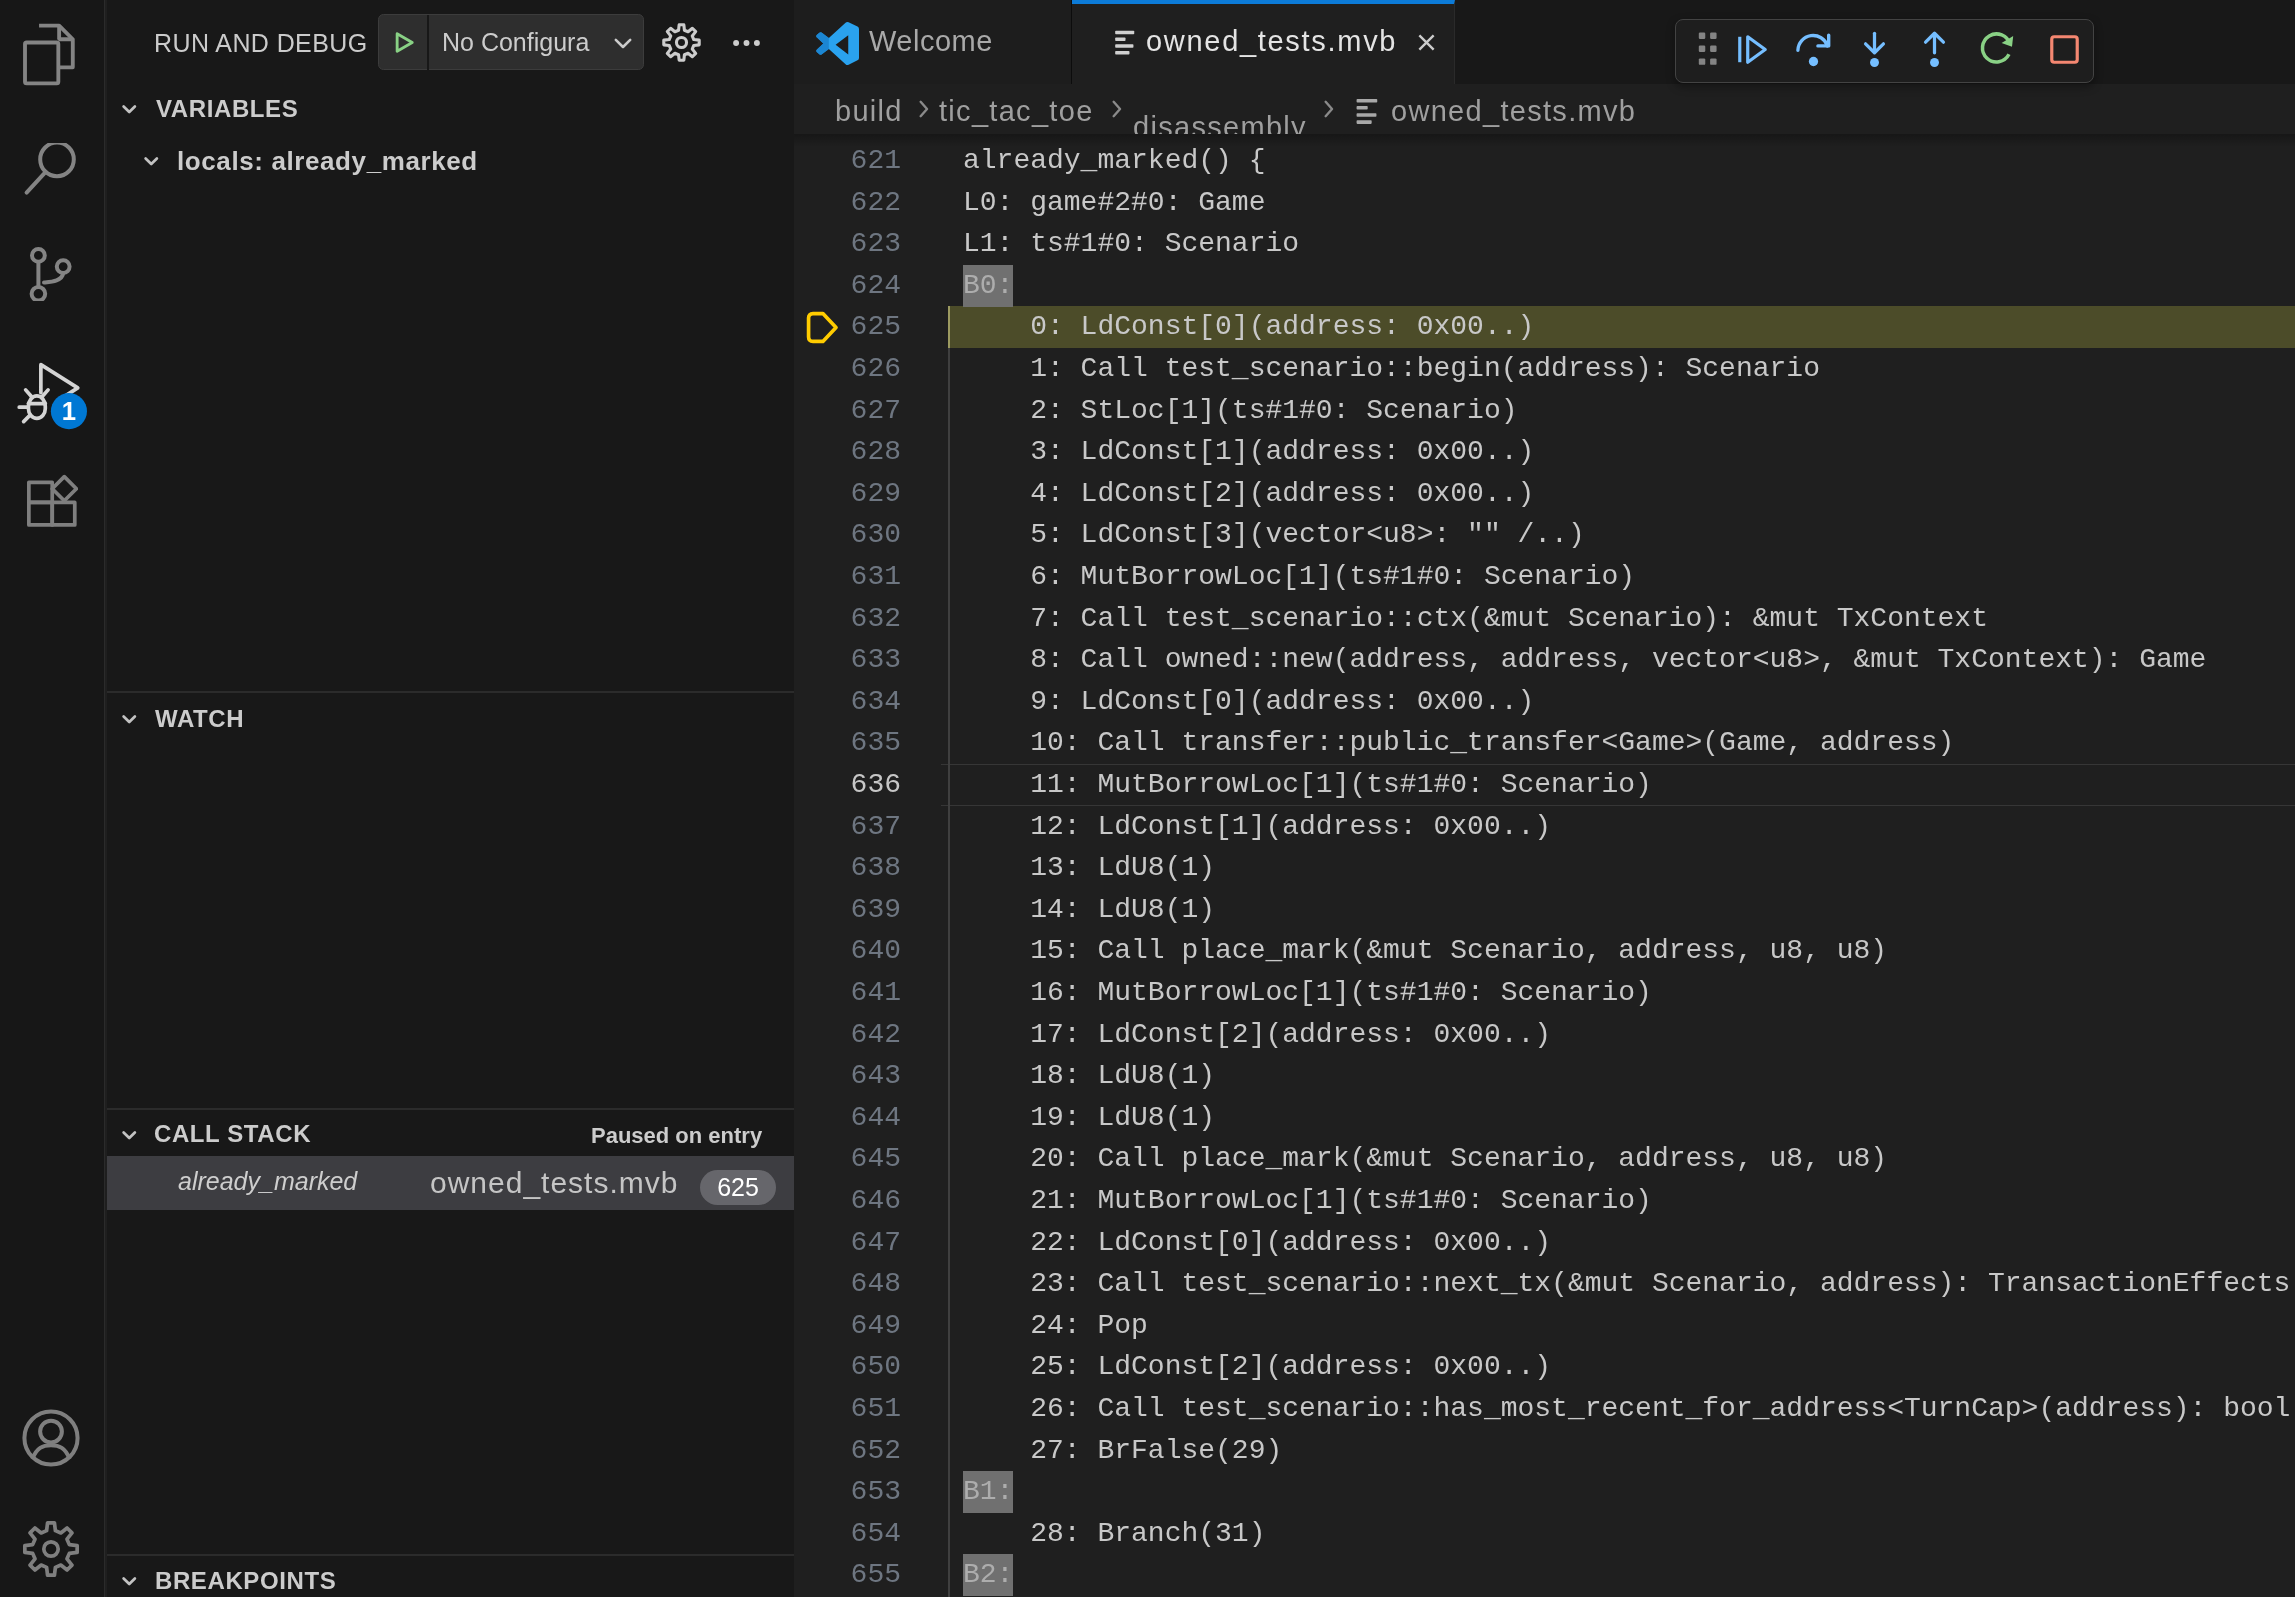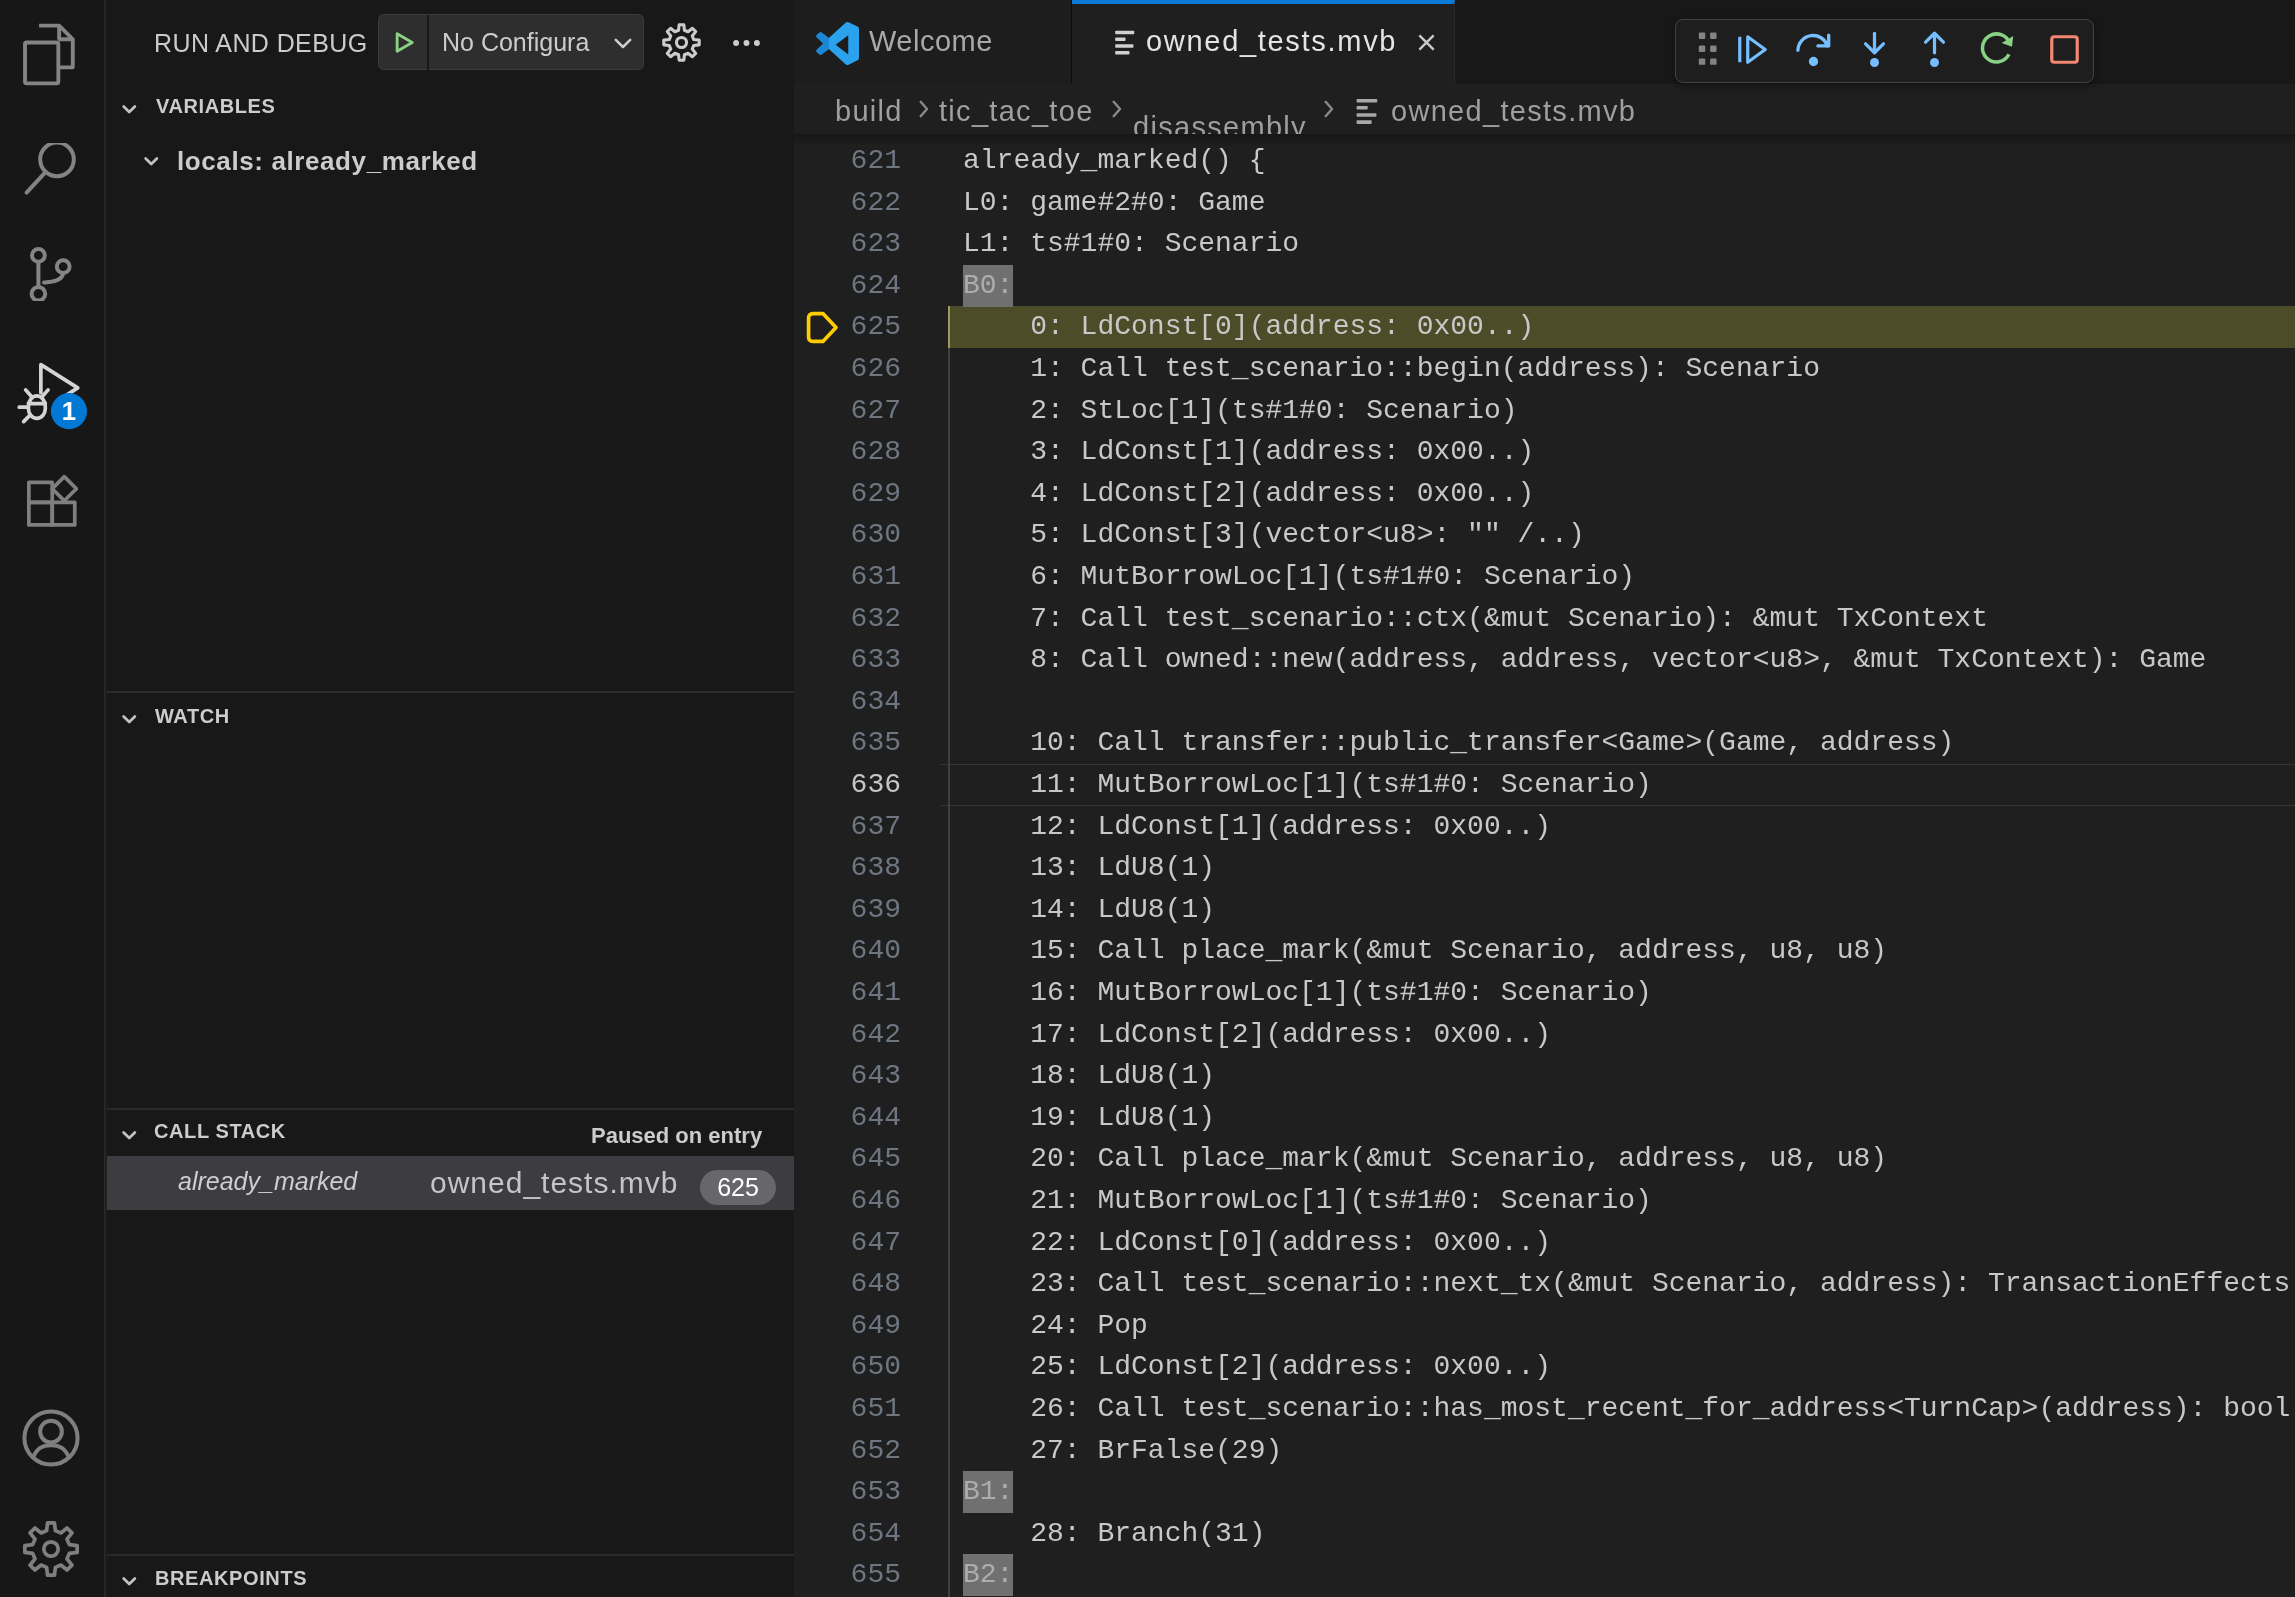--- a/index.html
+++ b/index.html
@@ -8,21 +8,21 @@
 #page { position:relative; width:2295px; height:1597px; overflow:hidden; }
 
 
 #actbar { left:0; top:0; width:105px; height:1597px; background:#171717;
   border-right:1.6px solid #2b2b2b; }
 .aicon { position:absolute; left:26px; }
 
 
 #sidebar { left:107px; top:0; width:687px; height:1597px; background:#181818; }
 .sb-title { position:absolute; left:47px; top:29px; font-size:25px; color:#cbcbcb; letter-spacing:0.4px; white-space:nowrap; }
-.hdr { position:absolute; font-size:20px; font-weight:bold; color:#cccccc; letter-spacing:0.6px; white-space:nowrap; }
+.hdr { position:absolute; font-size:24px; font-weight:bold; color:#cccccc; letter-spacing:0.6px; white-space:nowrap; }
 .divider { position:absolute; left:0; width:687px; height:1.6px; background:#2b2b2b; }
 .chev { position:absolute; }
 #dd { position:absolute; left:271px; top:13.7px; width:266px; height:56px; background:#2e2e2e;
   border:0.8px solid #3c3c3c; border-radius:5.6px; }
 #dd .sep { position:absolute; left:48px; top:0; width:1.6px; height:55px; background:#181818; }
 #dd .lbl { position:absolute; left:63px; top:13.7px; font-size:25px; color:#cccccc; white-space:nowrap; width:182px; overflow:hidden; }
 #stackrow { position:absolute; left:0; top:1156px; width:687px; height:54px; background:#3d3d41; }
 .badge { position:absolute; left:593px; top:13.7px; width:76px; height:35px; border-radius:17.7px;
   background:#66666b; color:#fff; font-size:25px; text-align:center; line-height:35px; }
 
@@ -235,21 +235,21 @@
 <div class="crow" style="top:131px"><span class="ln">624</span><span class="ct"><span class="bx">B0:</span></span></div>
 <div class="crow" style="top:172px"><span class="ln">625</span><span class="ct">    0: LdConst[0](address: 0x00..)</span></div>
 <div class="crow" style="top:214px"><span class="ln">626</span><span class="ct">    1: Call test_scenario::begin(address): Scenario</span></div>
 <div class="crow" style="top:256px"><span class="ln">627</span><span class="ct">    2: StLoc[1](ts#1#0: Scenario)</span></div>
 <div class="crow" style="top:297px"><span class="ln">628</span><span class="ct">    3: LdConst[1](address: 0x00..)</span></div>
 <div class="crow" style="top:339px"><span class="ln">629</span><span class="ct">    4: LdConst[2](address: 0x00..)</span></div>
 <div class="crow" style="top:380px"><span class="ln">630</span><span class="ct">    5: LdConst[3](vector&lt;u8&gt;: "" /..)</span></div>
 <div class="crow" style="top:422px"><span class="ln">631</span><span class="ct">    6: MutBorrowLoc[1](ts#1#0: Scenario)</span></div>
 <div class="crow" style="top:464px"><span class="ln">632</span><span class="ct">    7: Call test_scenario::ctx(&amp;mut Scenario): &amp;mut TxContext</span></div>
 <div class="crow" style="top:505px"><span class="ln">633</span><span class="ct">    8: Call owned::new(address, address, vector&lt;u8&gt;, &amp;mut TxContext): Game</span></div>
-<div class="crow" style="top:547px"><span class="ln">634</span></div>
+<div class="crow" style="top:547px"><span class="ln">634</span><span class="ct">    9: LdConst[0](address: 0x00..)</span></div>
 <div class="crow" style="top:588px"><span class="ln">635</span><span class="ct">    10: Call transfer::public_transfer&lt;Game&gt;(Game, address)</span></div>
 <div class="crow" style="top:630px"><span class="ln cur">636</span><span class="ct">    11: MutBorrowLoc[1](ts#1#0: Scenario)</span></div>
 <div class="crow" style="top:672px"><span class="ln">637</span><span class="ct">    12: LdConst[1](address: 0x00..)</span></div>
 <div class="crow" style="top:713px"><span class="ln">638</span><span class="ct">    13: LdU8(1)</span></div>
 <div class="crow" style="top:755px"><span class="ln">639</span><span class="ct">    14: LdU8(1)</span></div>
 <div class="crow" style="top:796px"><span class="ln">640</span><span class="ct">    15: Call place_mark(&amp;mut Scenario, address, u8, u8)</span></div>
 <div class="crow" style="top:838px"><span class="ln">641</span><span class="ct">    16: MutBorrowLoc[1](ts#1#0: Scenario)</span></div>
 <div class="crow" style="top:880px"><span class="ln">642</span><span class="ct">    17: LdConst[2](address: 0x00..)</span></div>
 <div class="crow" style="top:921px"><span class="ln">643</span><span class="ct">    18: LdU8(1)</span></div>
 <div class="crow" style="top:963px"><span class="ln">644</span><span class="ct">    19: LdU8(1)</span></div>

